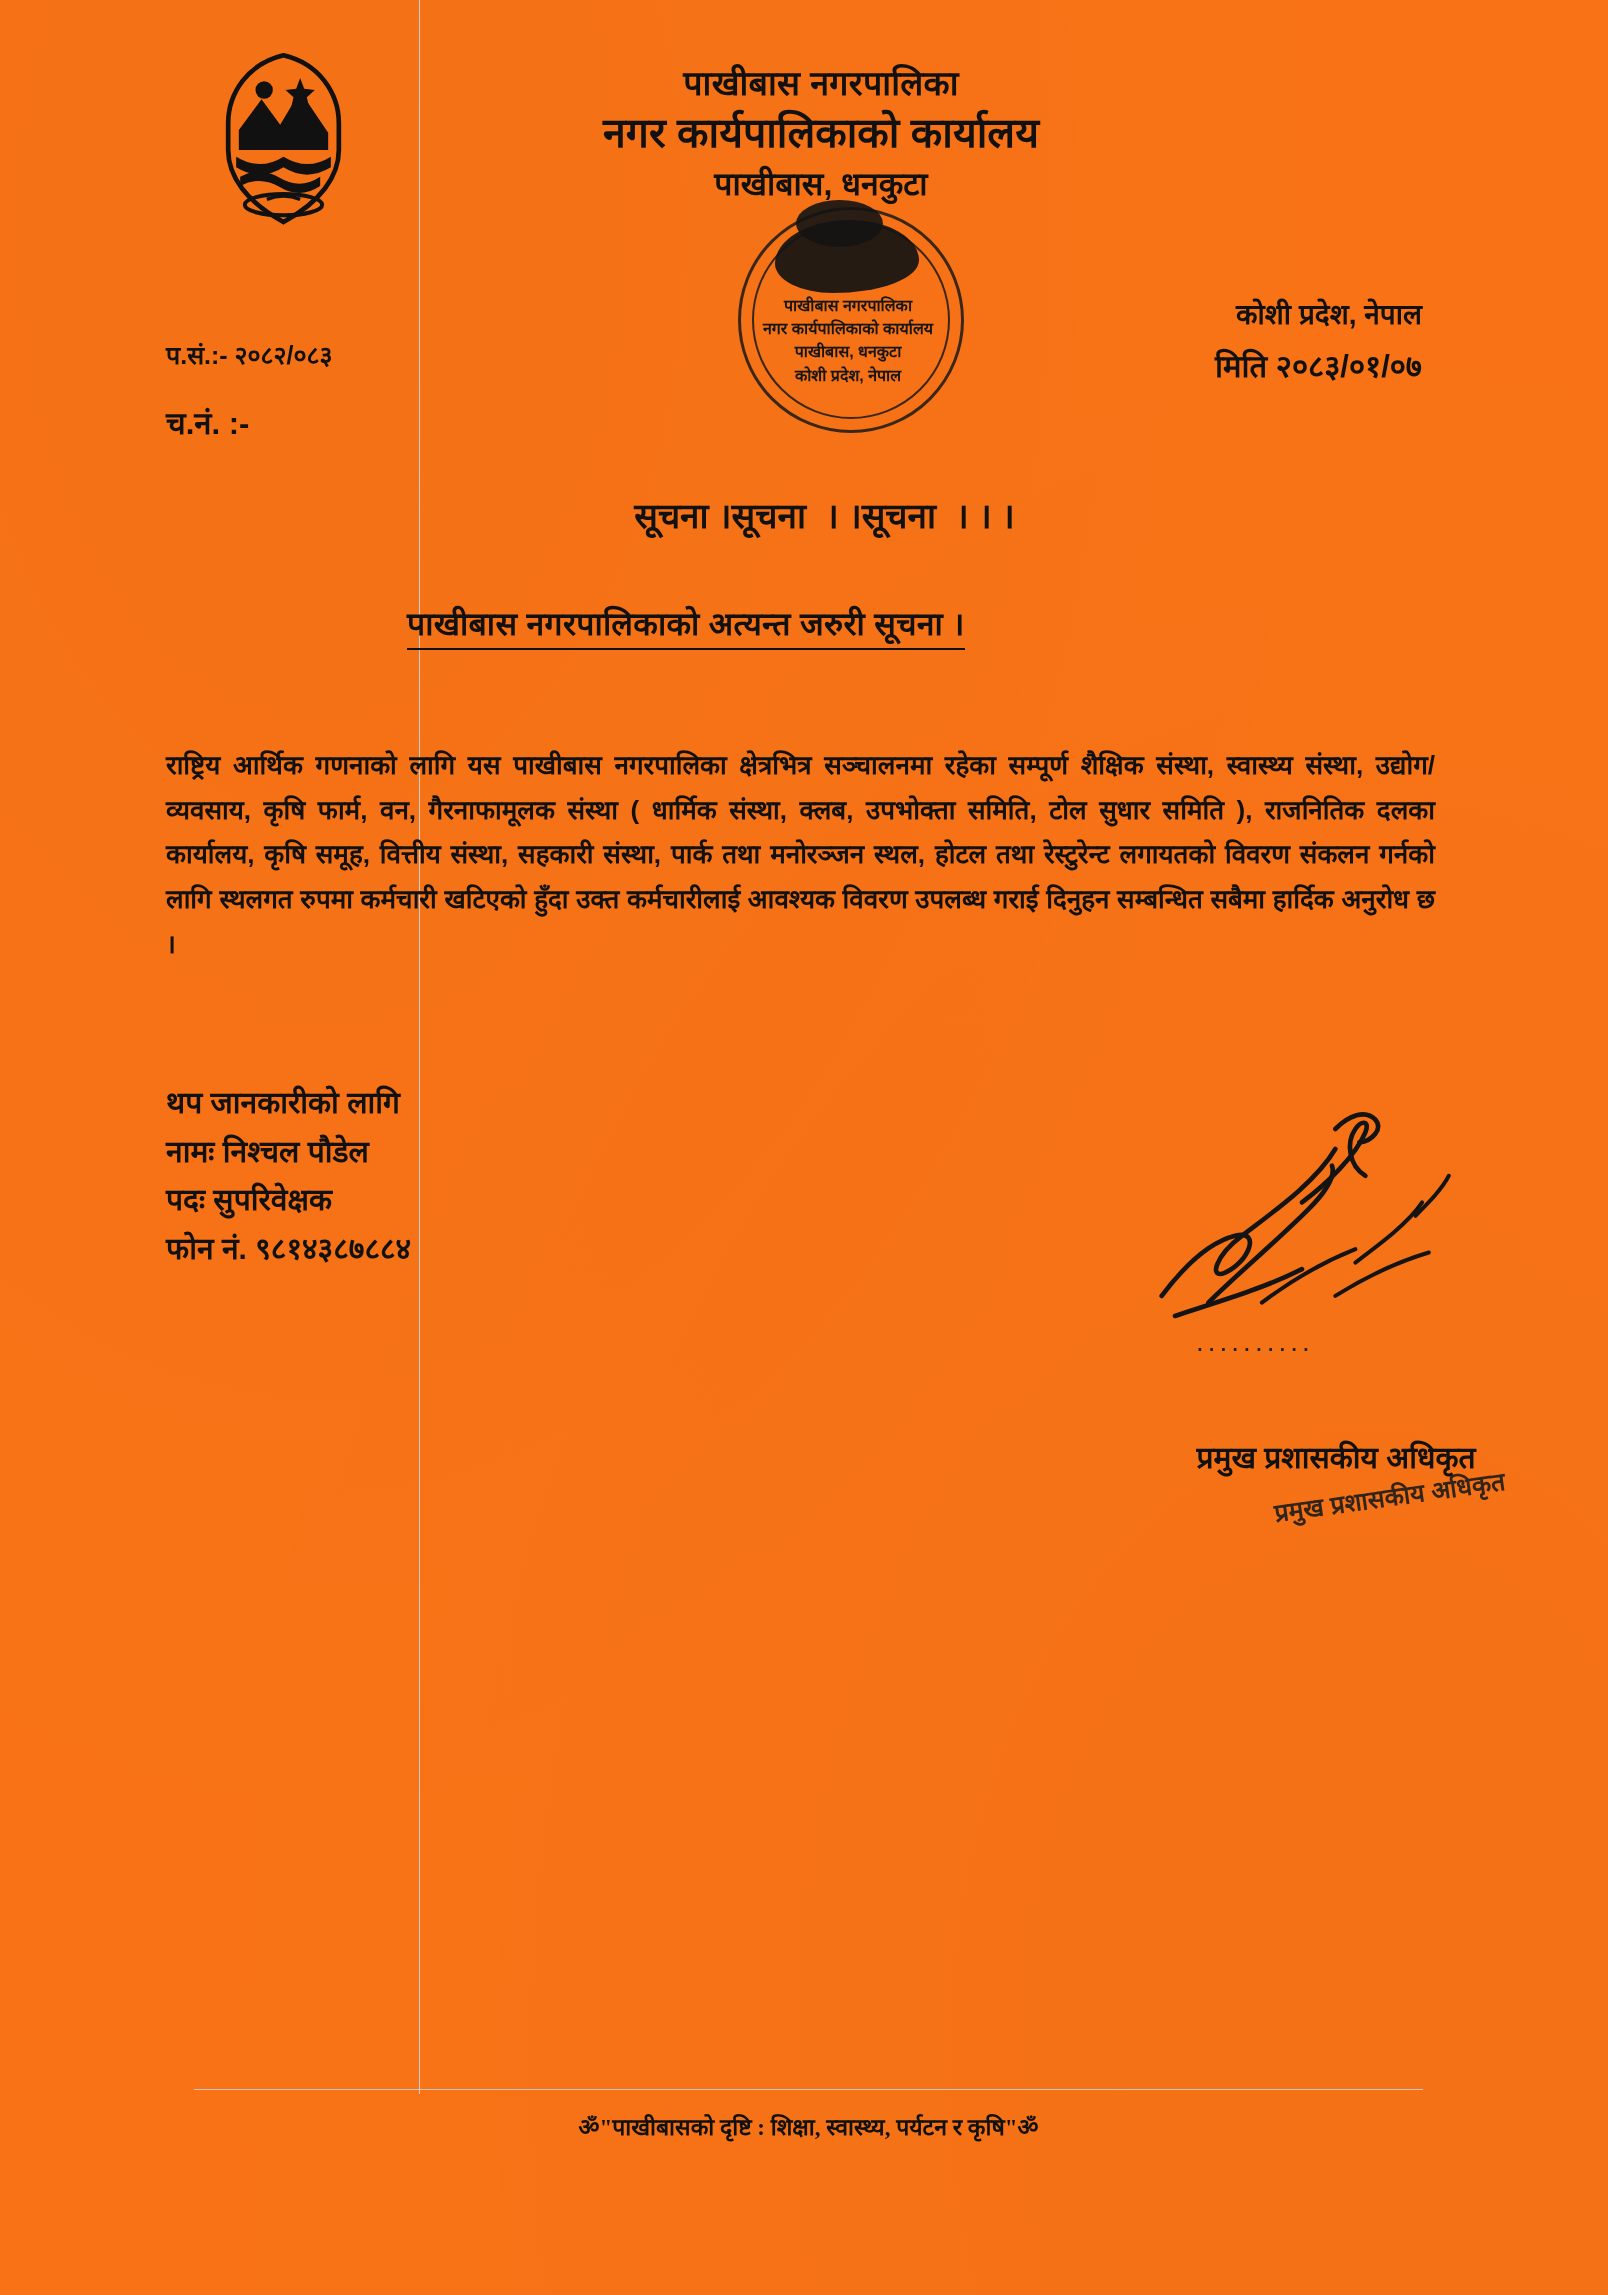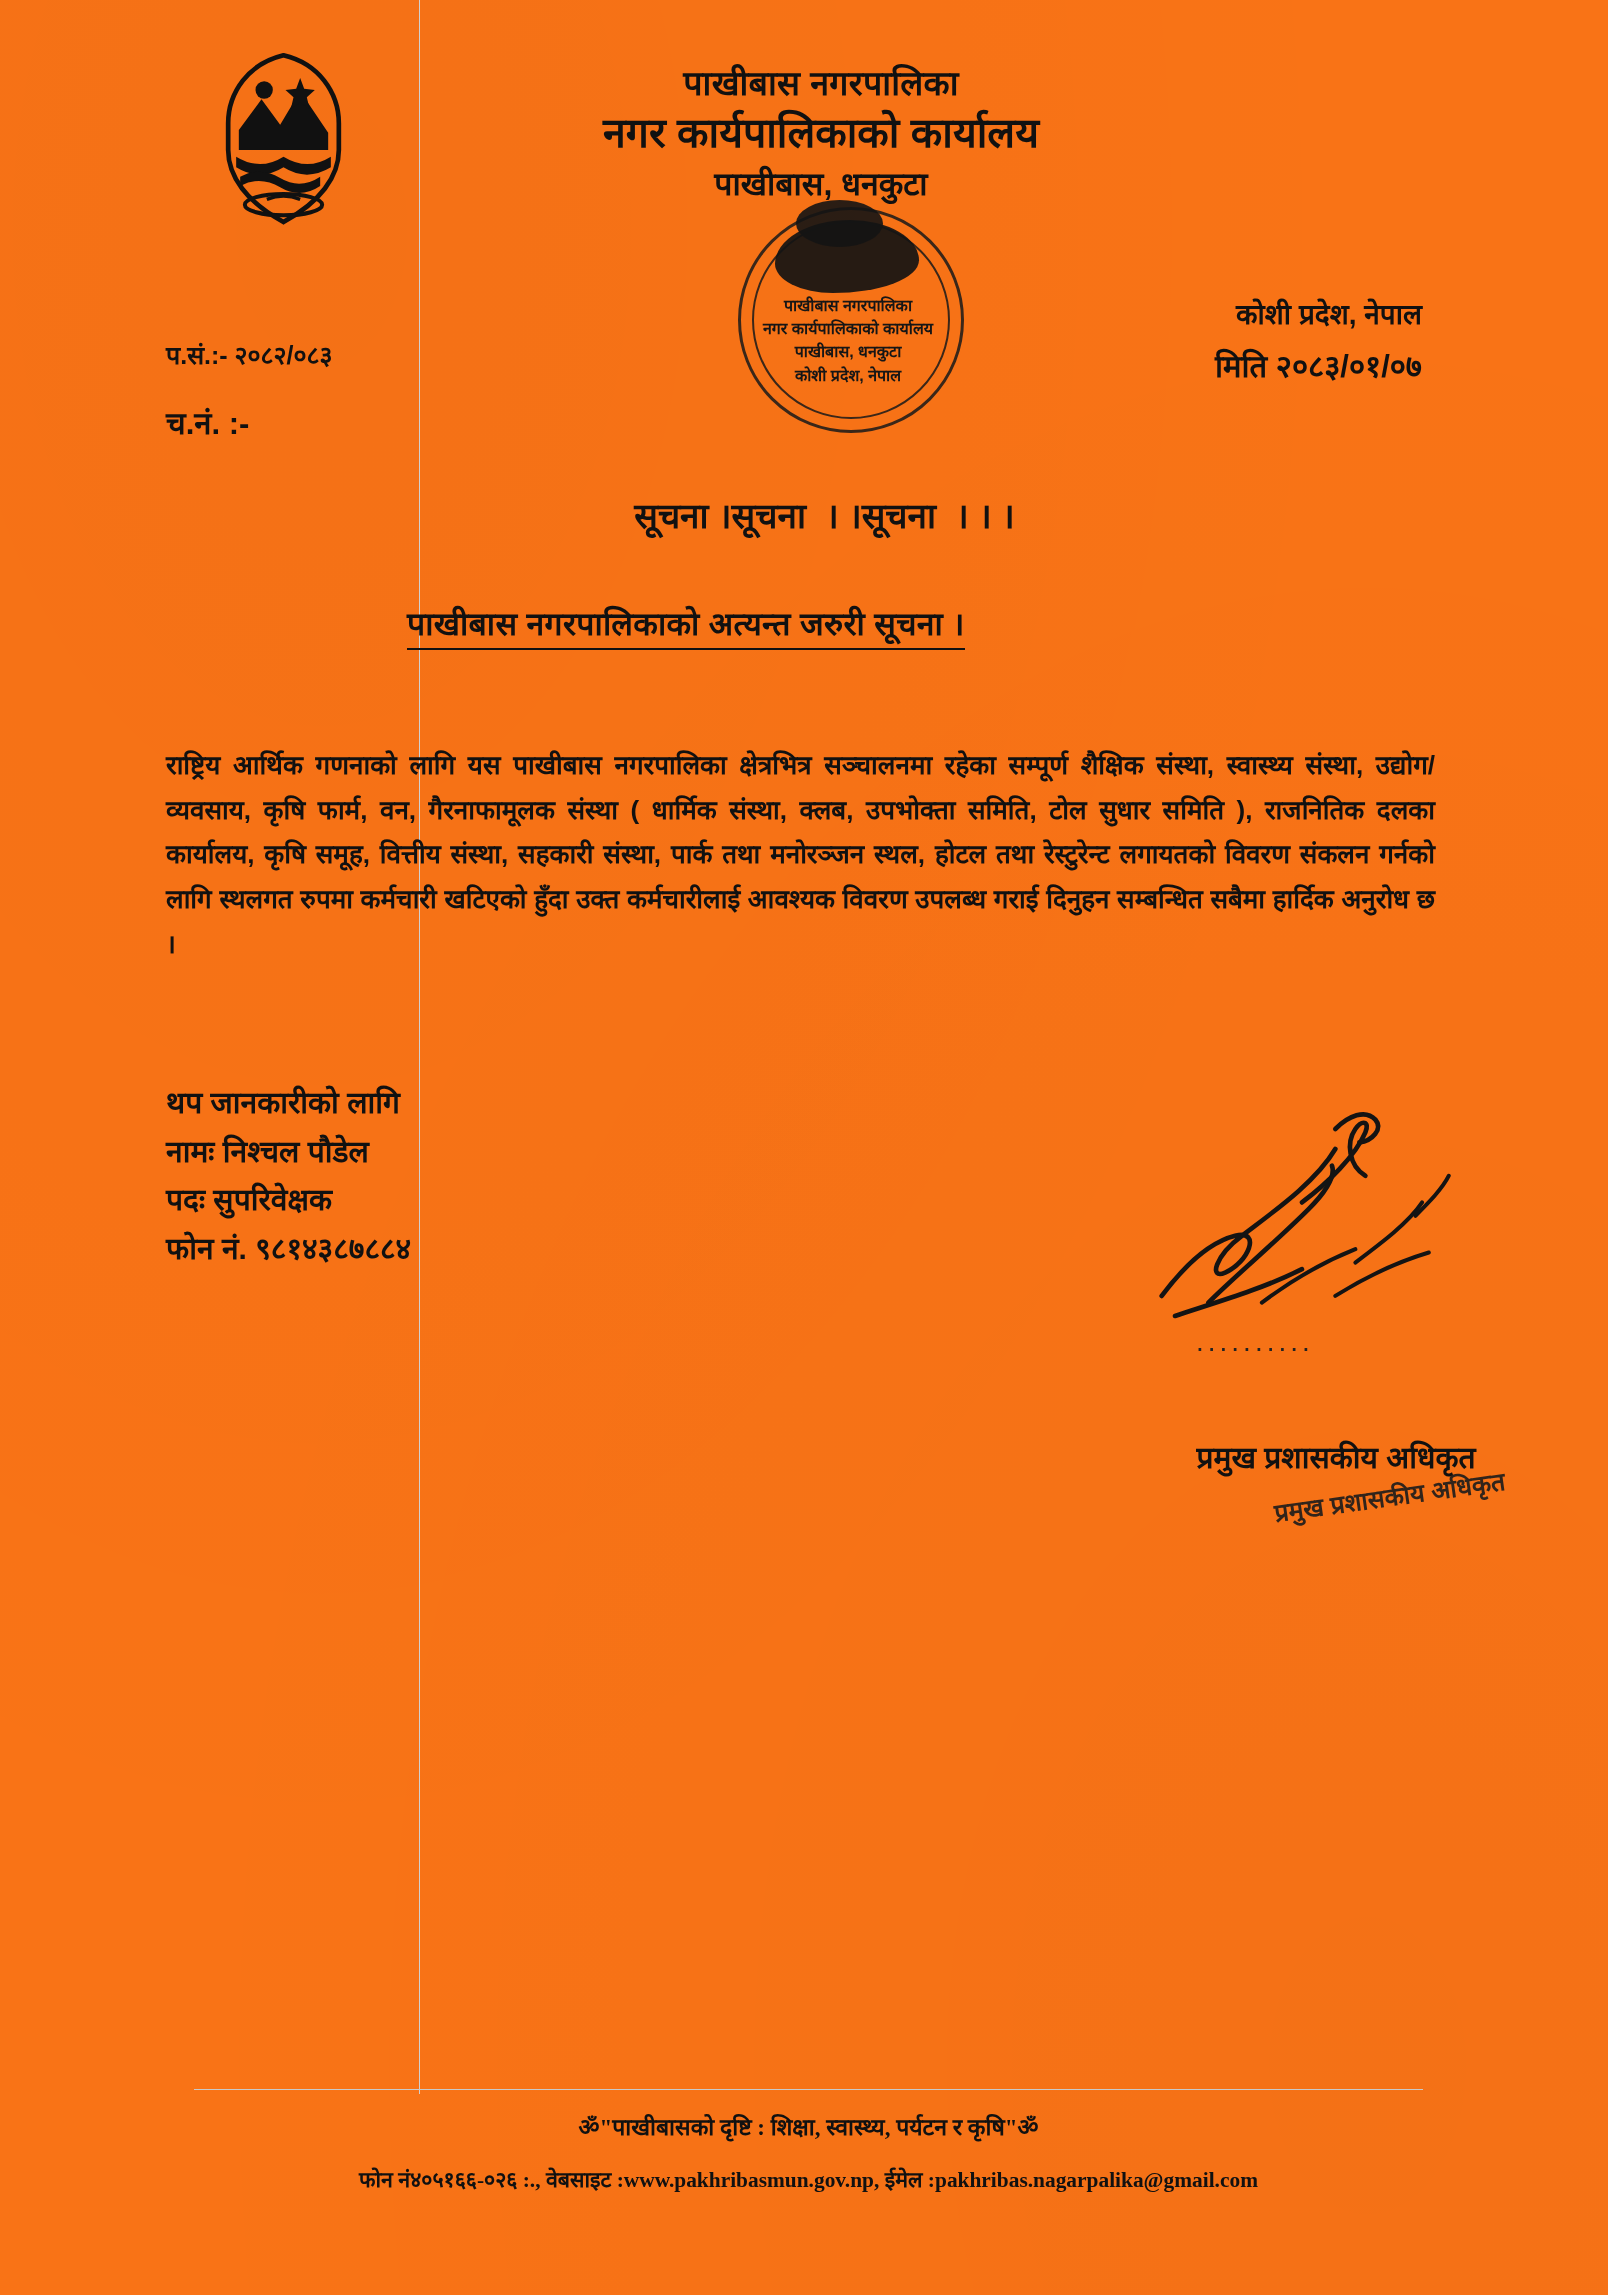--- a/index.html
+++ b/index.html
@@ -360,15 +360,14 @@
         <path d="M300 290 C340 265 390 240 440 225"></path>
         <path d="M420 170 C440 150 460 130 470 110"></path>
       </g>
     </svg>
   </div>
   <div class="sign-dots">..........</div>
   <div class="sign-post">प्रमुख प्रशासकीय अधिकृत</div>
   <div class="stamp-post">प्रमुख प्रशासकीय अधिकृत</div>
 
   <div class="footer-slogan">ॐ"पाखीबासको दृष्टि : शिक्षा, स्वास्थ्य, पर्यटन र कृषि"ॐ</div>
-  <div class="footer-contact">फोन नं४०५१६६-०२६ :., वेबसाइट :www.pakhribasmun.gov.np, ईमेल :pakhribas.nagarpalika@gmail.com</div>
 </div>
 
 
 </body></html>

